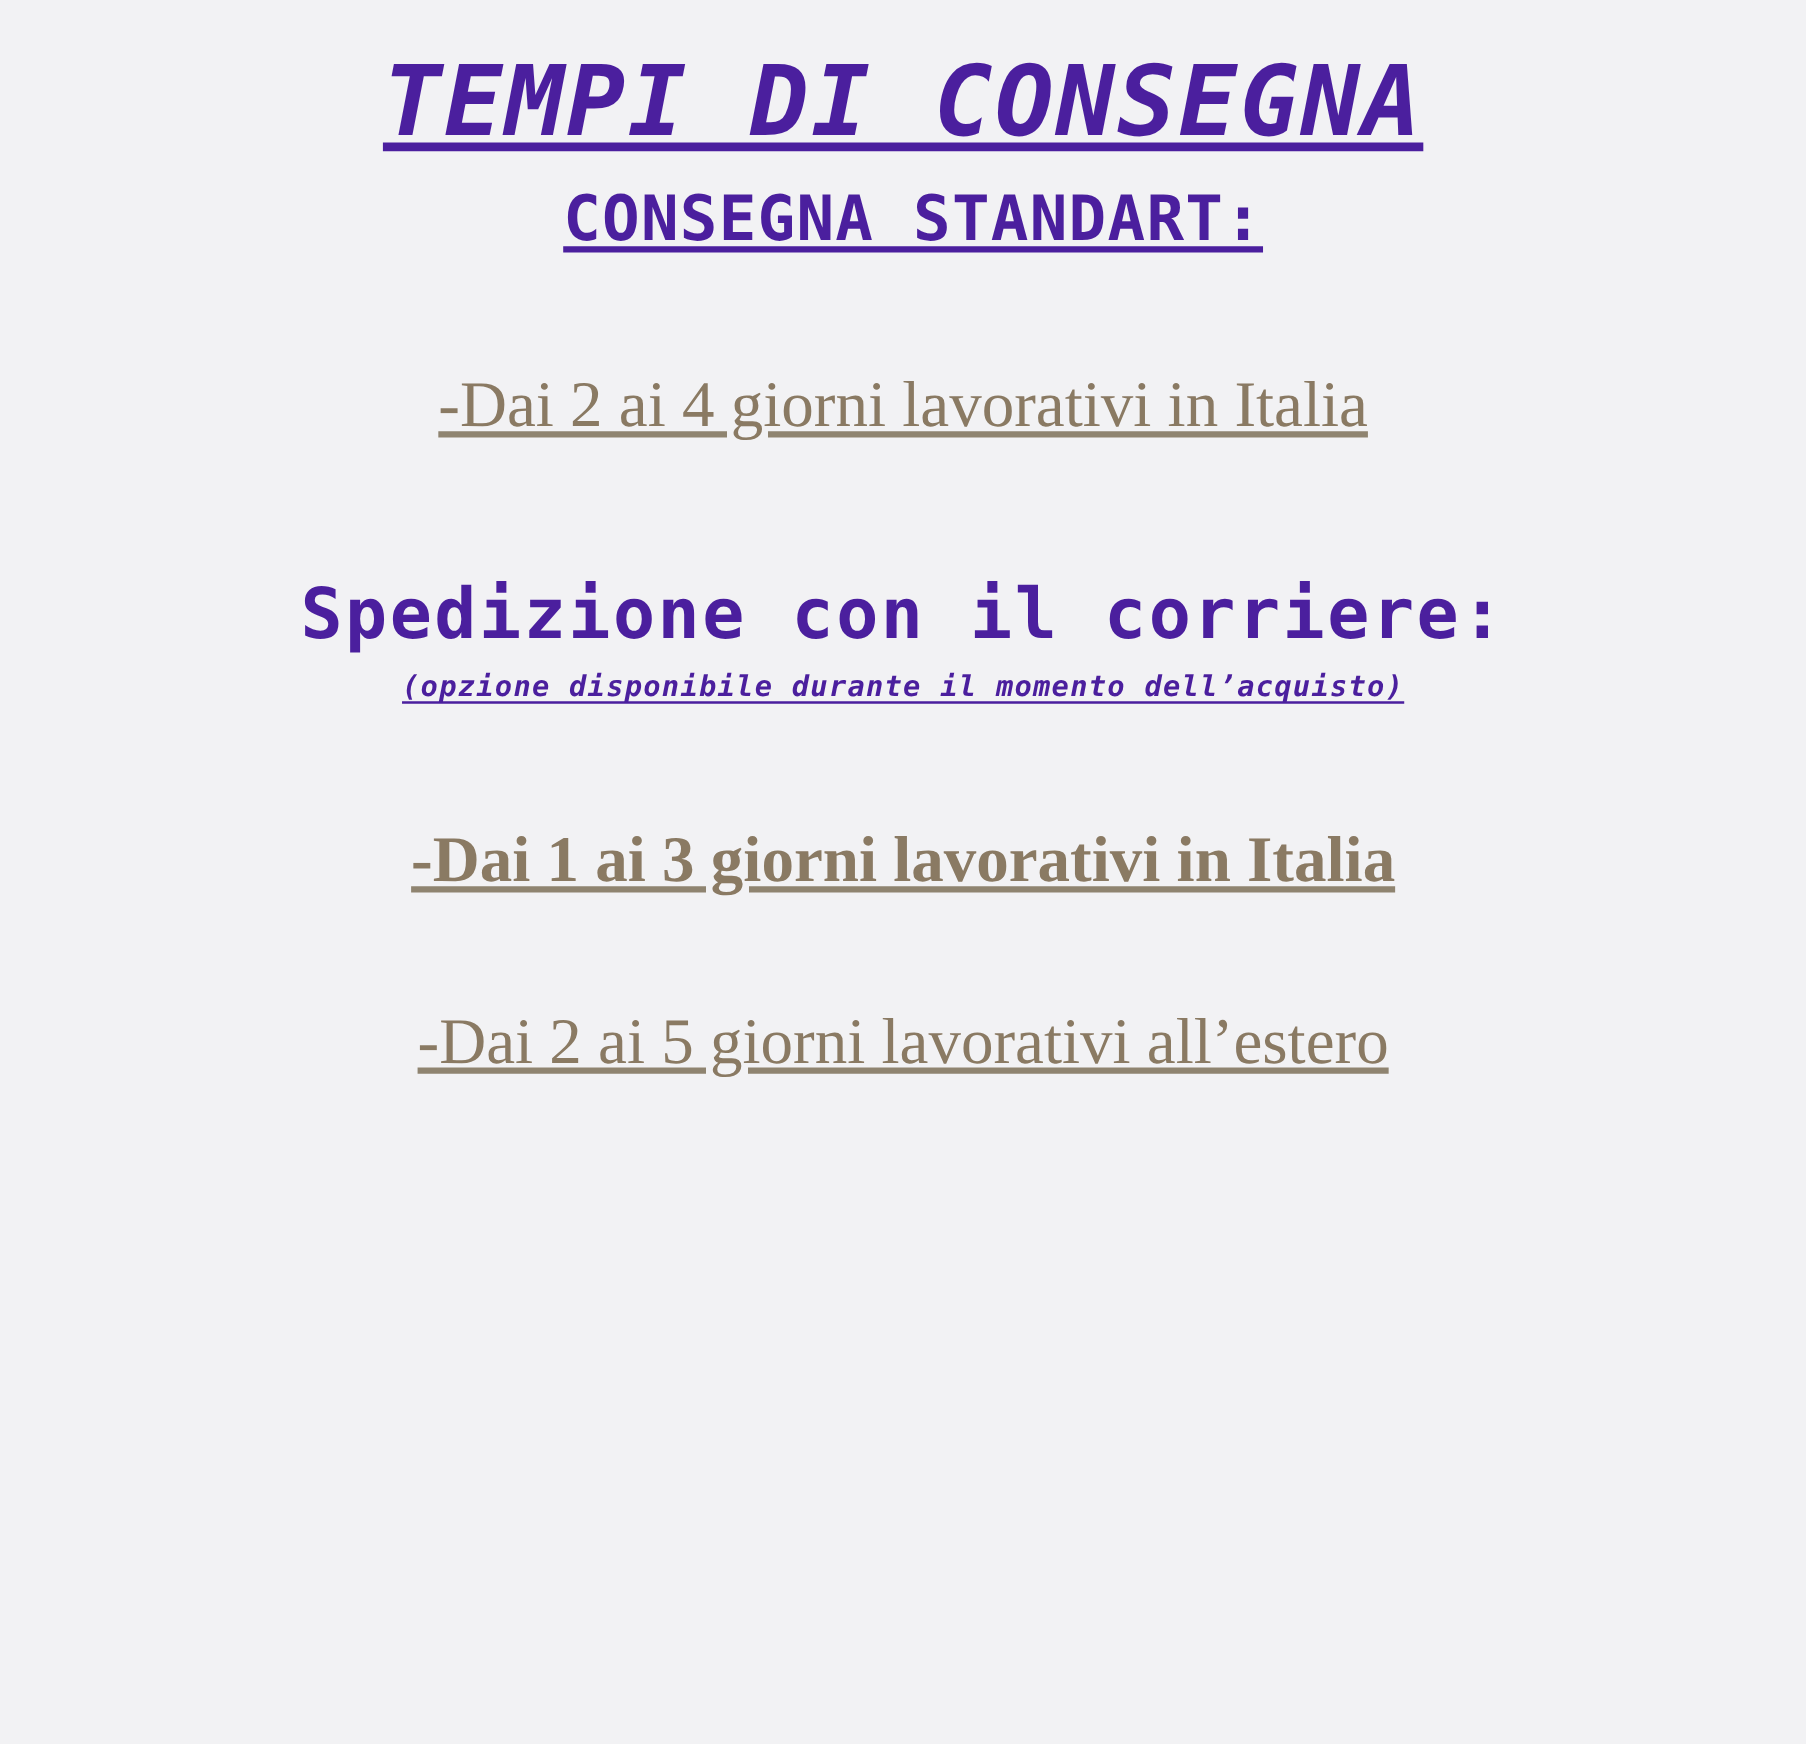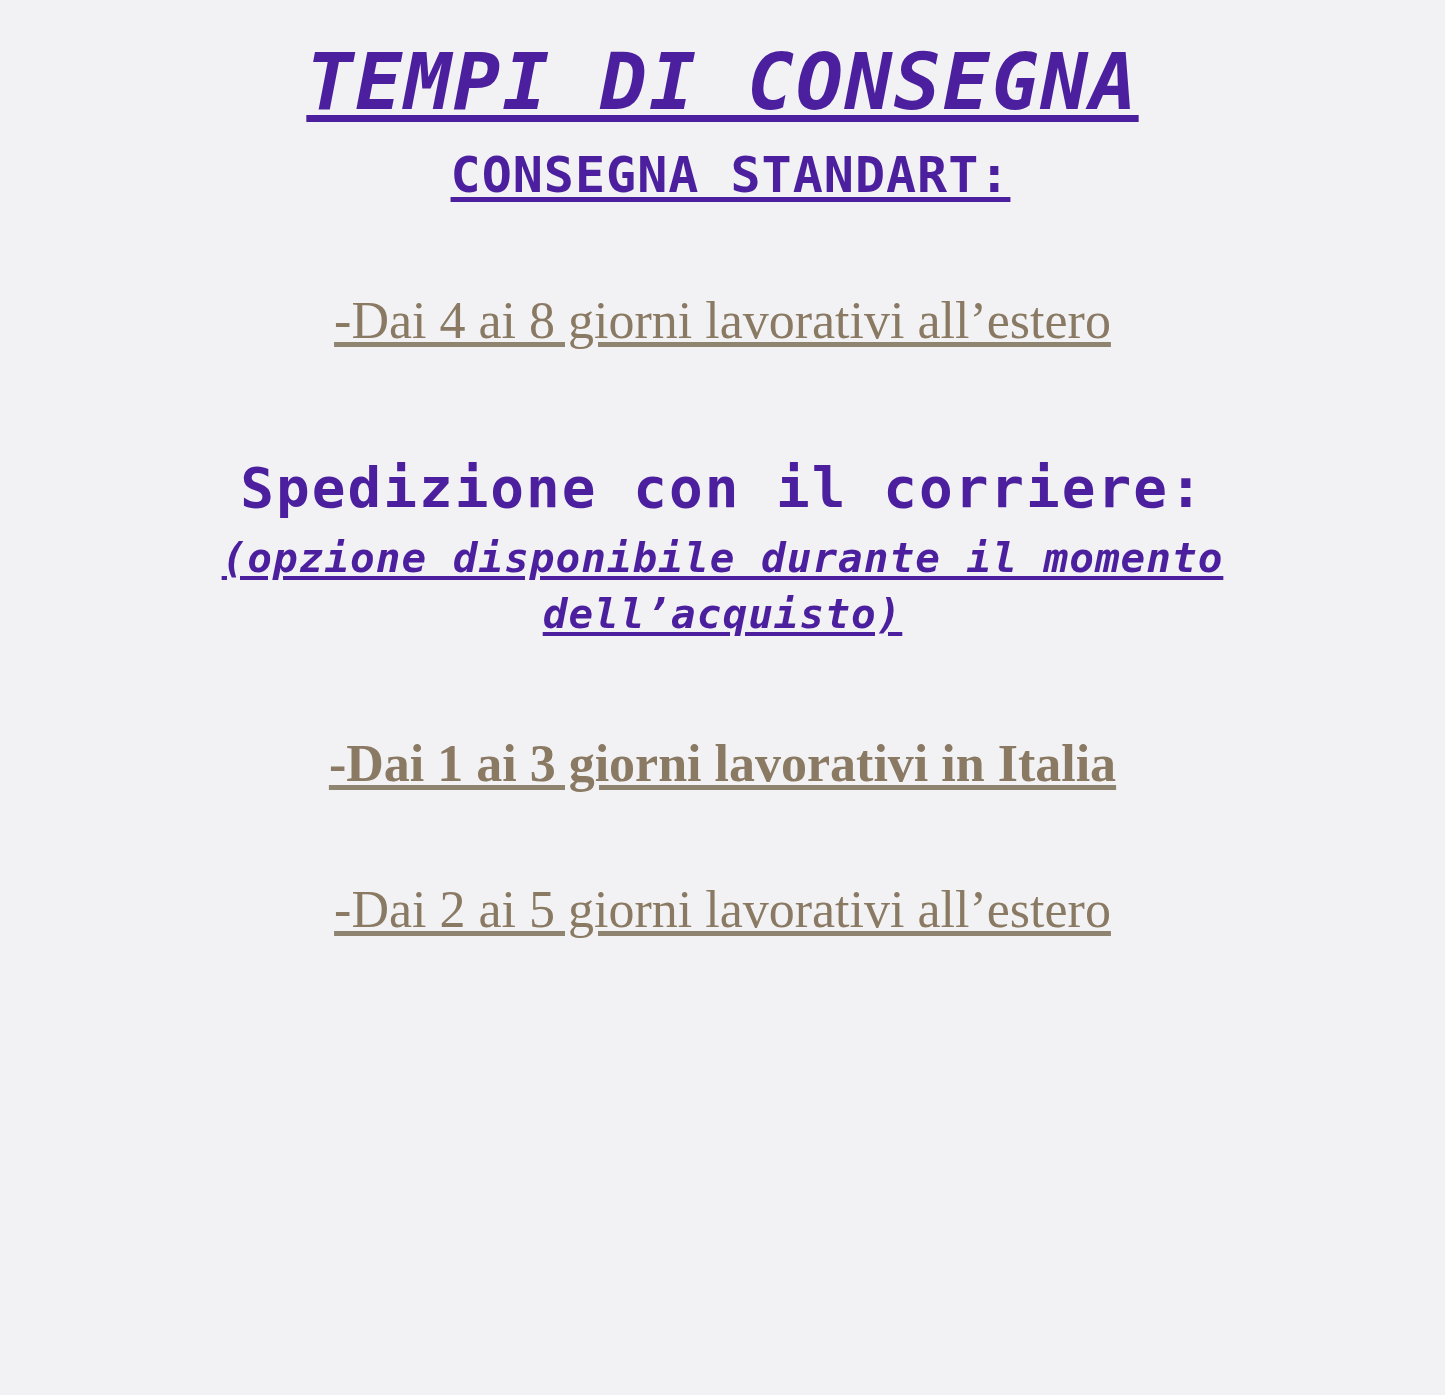--- a/index.html
+++ b/index.html
@@ -79,41 +79,41 @@
     padding-top: 108px;
     line-height: 1.05;
     white-space: nowrap;
   }
   .section-note {
     text-align: center;
     color: #4B1F9E;
     font-family: "DejaVu Sans Mono", monospace;
     font-weight: bold;
     font-style: italic;
-    font-size: 41px;
+    font-size: 23px;
     letter-spacing: 1px;
     text-decoration: underline;
     text-underline-offset: 4px;
     margin: 0 auto;
     padding-top: 14px;
     max-width: 1180px;
     line-height: 1.35;
   }
 </style>
 </head>
 <body>
 
 <div class="page">
 
   <h1 class="title">TEMPI DI CONSEGNA</h1>
 
   <h2 class="subtitle">CONSEGNA STANDART:</h2>
 
+  <p class="line line-1">-Dai 2 ai 4 giorni lavorativi in Italia</p>
 
-  <p class="line line-2">-Dai 4 ai 8 giorni lavorativi all’estero</p>
 
   <h2 class="section-head">Spedizione con il corriere:</h2>
 
   <p class="section-note">(opzione disponibile durante il momento dell’acquisto)</p>
 
   <p class="line line-3">-Dai 1 ai 3 giorni lavorativi in Italia</p>
 
   <p class="line line-4">-Dai 2 ai 5 giorni lavorativi all’estero</p>
 
 </div>

